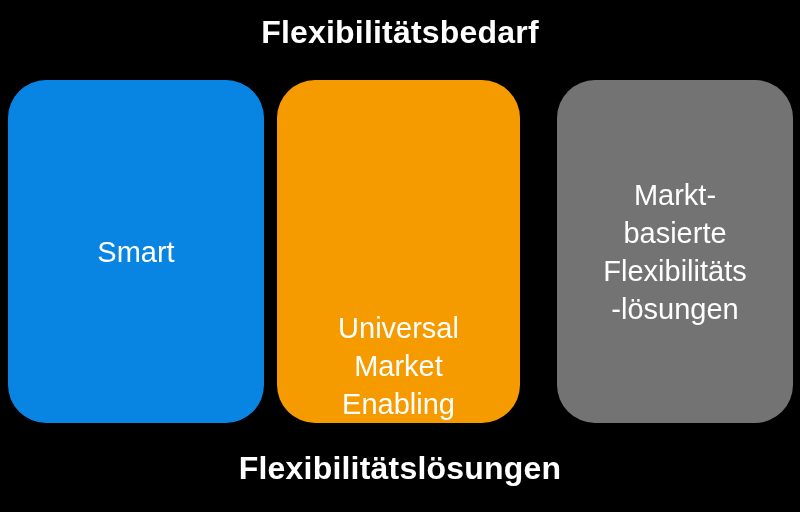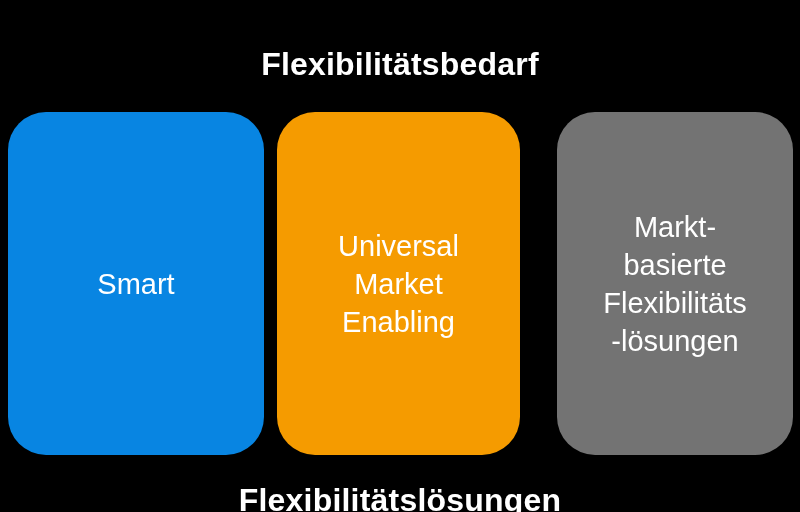--- a/index.html
+++ b/index.html
@@ -10,21 +10,20 @@
     overflow: hidden;
   }
   body {
     position: relative;
     background: #000000;
     font-family: "Liberation Sans", sans-serif;
   }
   .stage {
     position: absolute;
     inset: 0;
-    margin-top: 32px;
   }
   .title {
     position: absolute;
     left: 0;
     width: 100%;
     text-align: center;
     color: #ffffff;
     font-size: 32px;
     line-height: 40px;
     font-weight: 700;
@@ -59,21 +58,21 @@
 <div class="stage">
 
   <div class="title title-top">Flexibilitätsbedarf</div>
 
   <div class="box box-blue" style="background: rgb(8, 133, 226);">
     <div class="box-text">
       <div>Smart</div>
     </div>
   </div>
 
-  <div class="box box-orange" style="background: rgb(245, 155, 0);">
+  <div class="box box-orange" style="background: rgb(245, 155, 0); align-items: flex-end;">
     <div class="box-text">
       <div>Universal</div>
       <div>Market</div>
       <div>Enabling</div>
     </div>
   </div>
 
   <div class="box box-green" style="background: #737373;">
     <div class="box-text">
       <div>Markt-</div>

